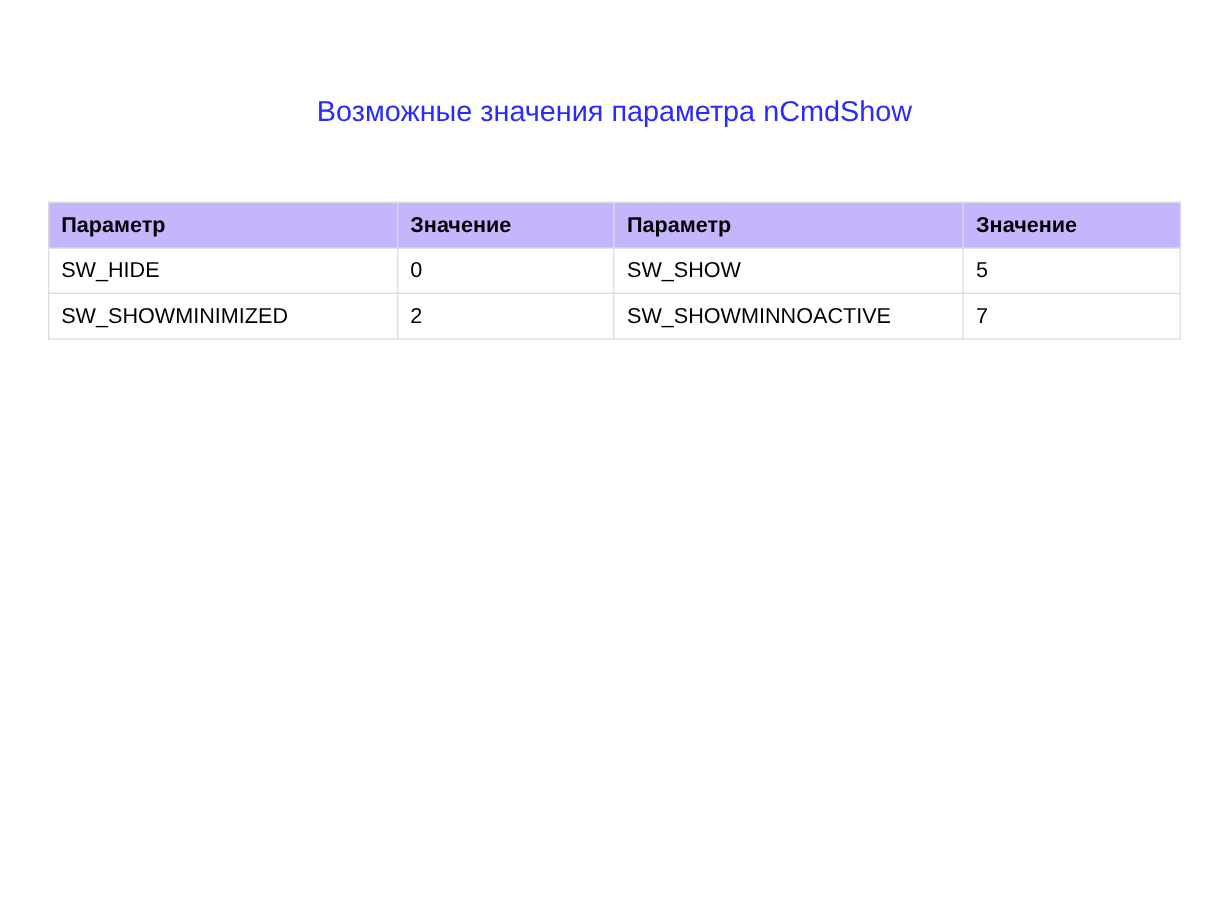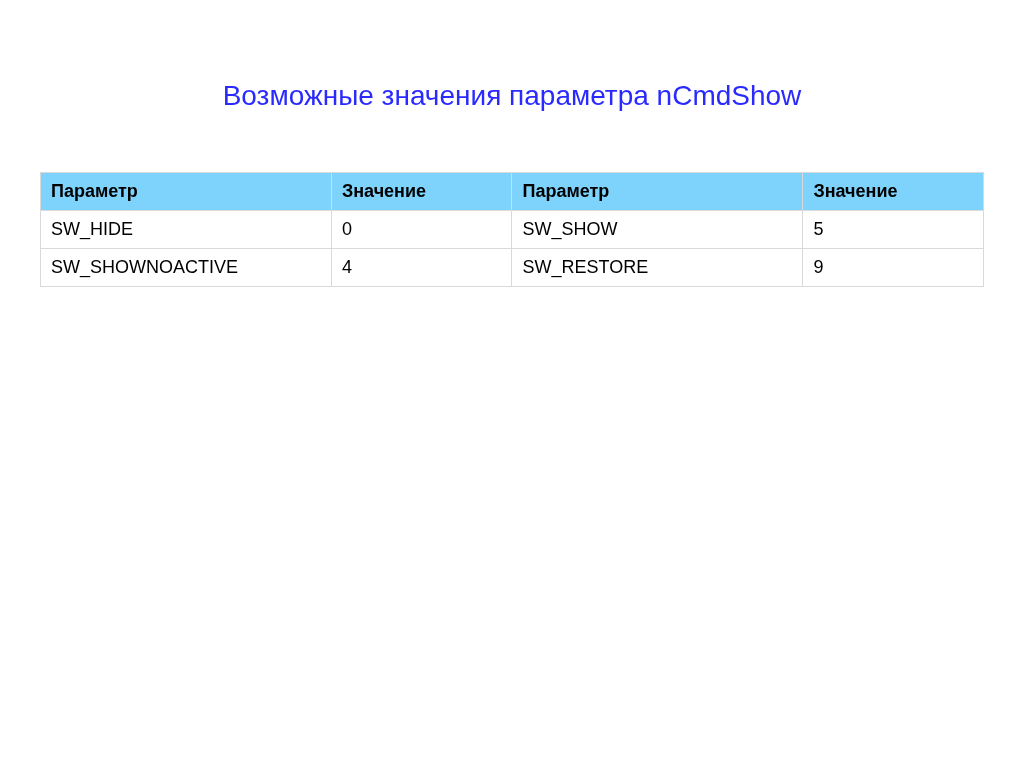--- a/index.html
+++ b/index.html
@@ -10,21 +10,21 @@
     background: #ffffff;
     font-family: Arial, Helvetica, sans-serif;
     color: #000;
   }
   .page {
     padding: 80px 40px 0 40px;
     box-sizing: border-box;
   }
   .title {
     text-align: center;
-    font-size: 28px;
+    font-size: 24px;
     color: #2a2aff;
     font-weight: 400;
     margin: 0 0 60px 0;
   }
   table {
     border-collapse: collapse;
     width: 100%;
     table-layout: fixed;
   }
   col.param-col { width: 29%; }
@@ -32,21 +32,21 @@
   th, td {
     border: 1px solid #d9d9d9;
     padding: 8px 10px;
     text-align: left;
     font-size: 18px;
     vertical-align: middle;
     box-sizing: border-box;
     height: 36px;
   }
   th {
-    background: #7dd3fc;
+    background: #c4b5fd;
     font-weight: 700;
   }
   td {
     font-weight: 400;
   }
 </style>
 </head>
 <body>
 
 <div class="page">
@@ -68,20 +68,20 @@
       </tr>
     </thead>
     <tbody>
       <tr>
         <td>SW_HIDE</td>
         <td>0</td>
         <td>SW_SHOW</td>
         <td>5</td>
       </tr>
       <tr>
-        <td>SW_SHOWNOACTIVE</td>
-        <td>4</td>
-        <td>SW_RESTORE</td>
-        <td>9</td>
+        <td>SW_SHOWMINIMIZED</td>
+        <td>2</td>
+        <td>SW_SHOWMINNOACTIVE</td>
+        <td>7</td>
       </tr>
     </tbody>
   </table>
 </div>
 
 </body></html>

